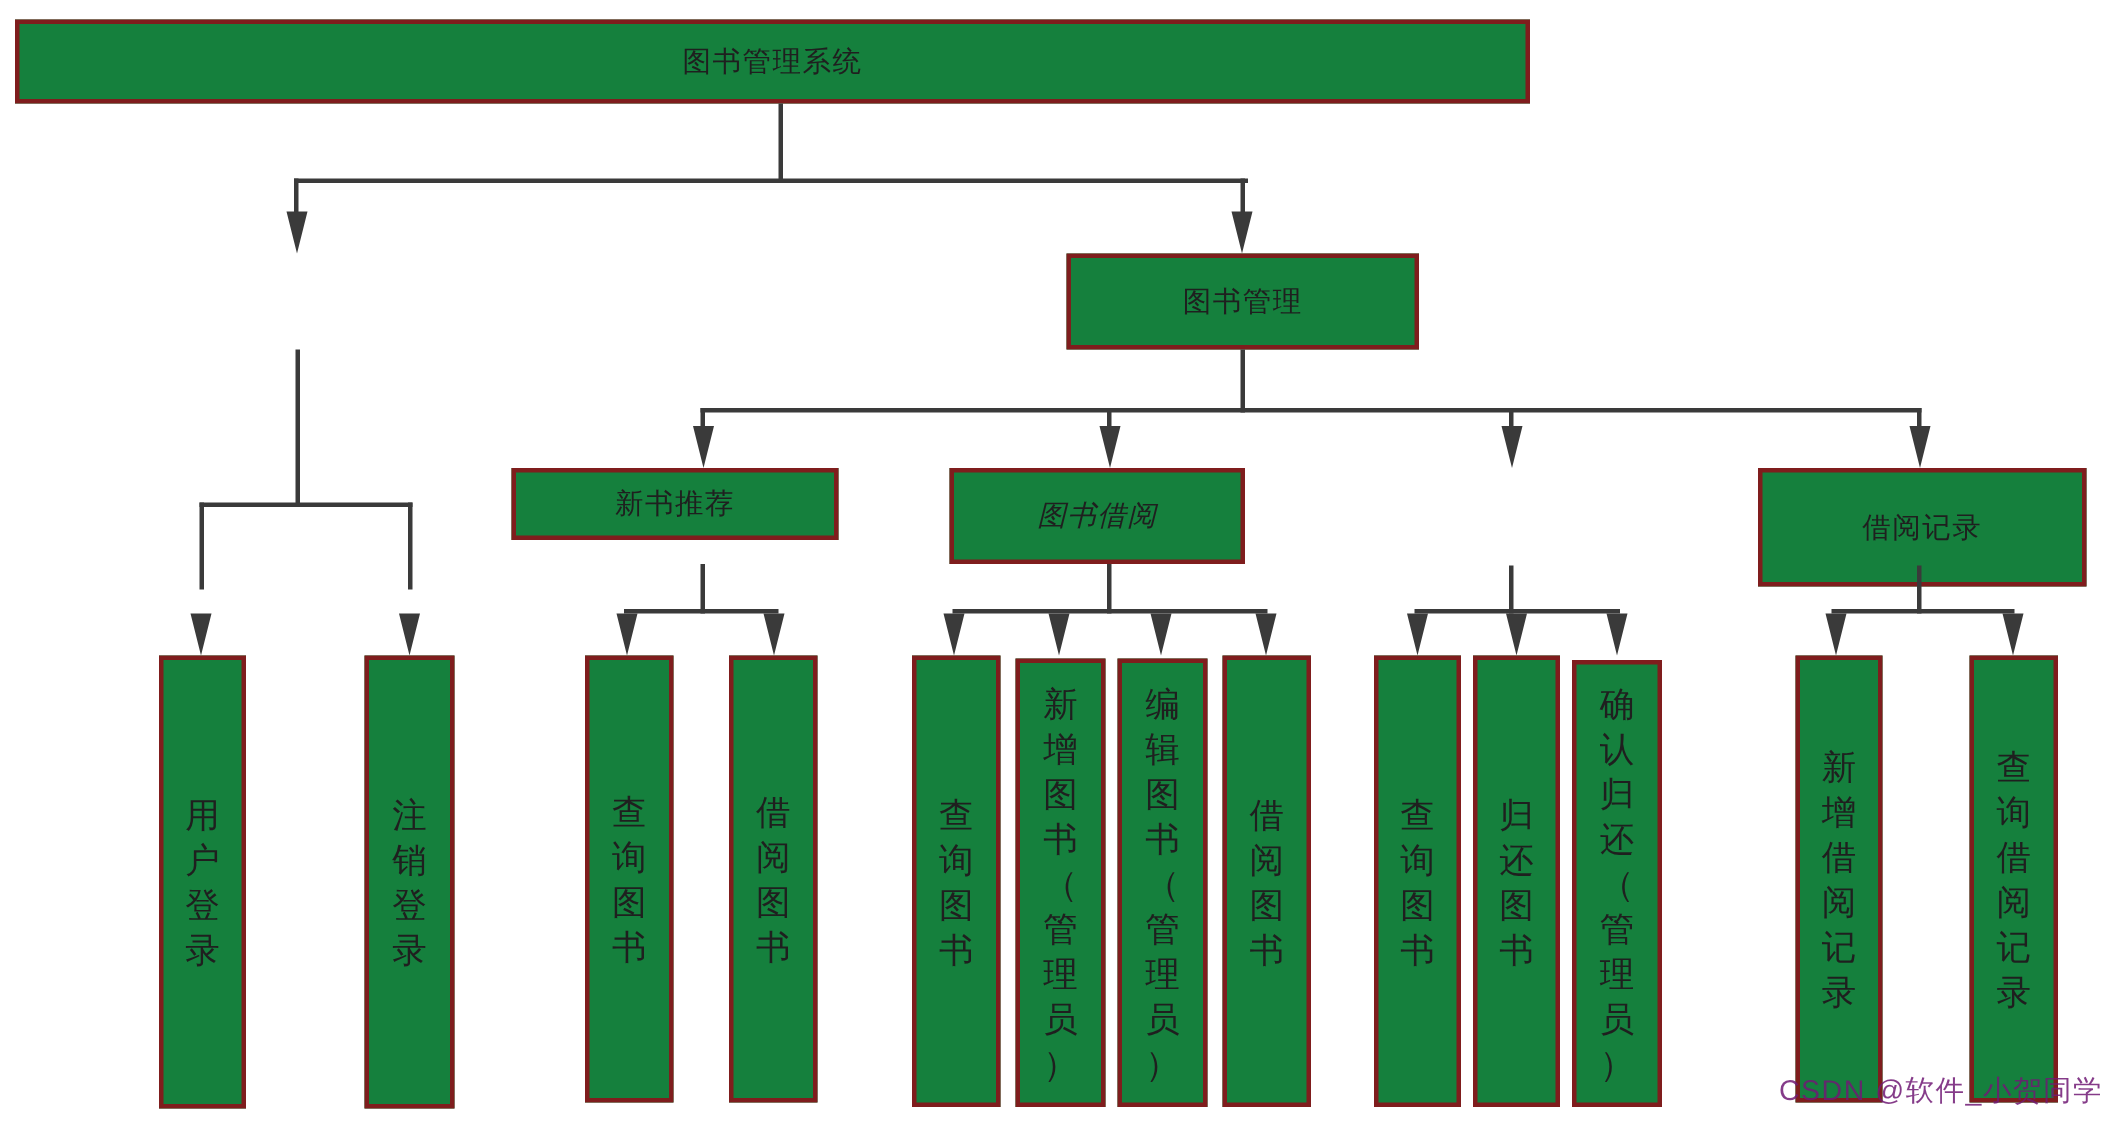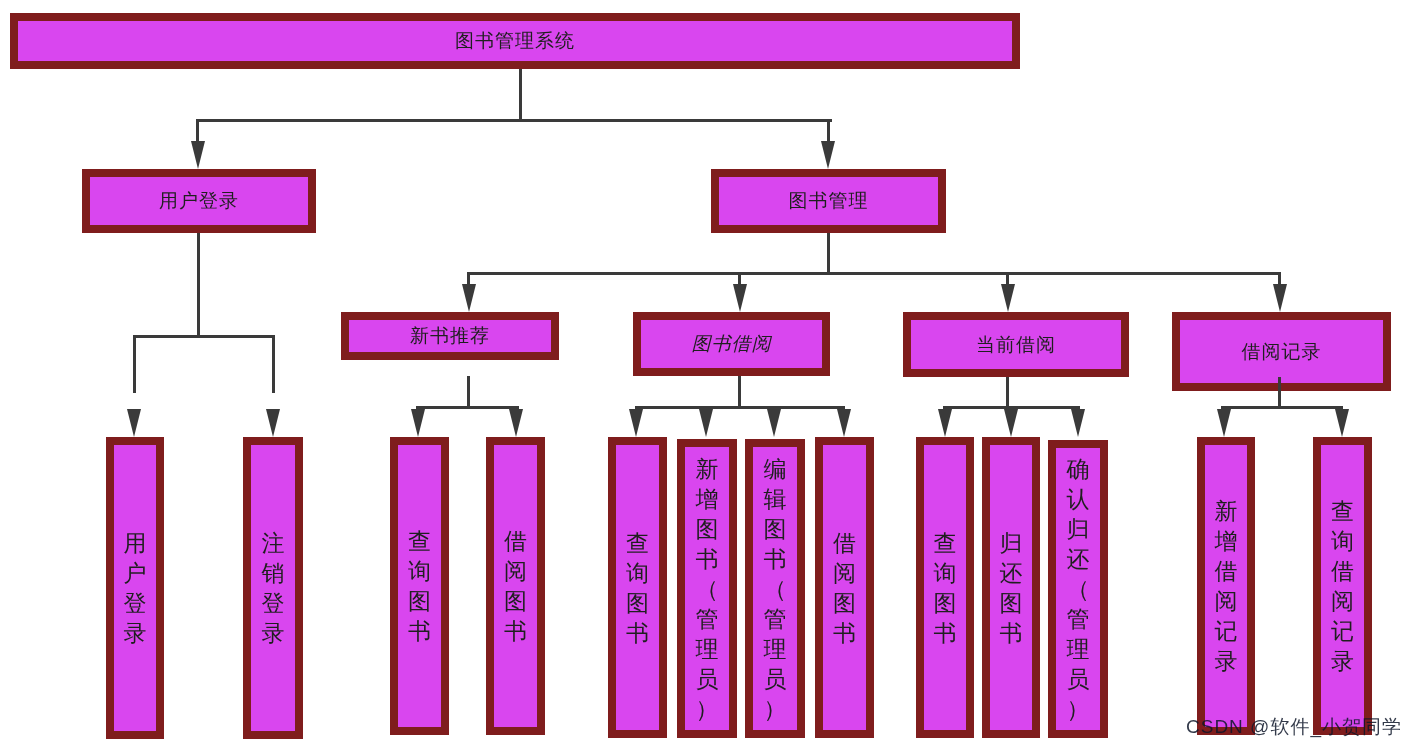--- a/index.html
+++ b/index.html
@@ -12,22 +12,22 @@
     width: 1405px;
     height: 747px;
     background: #ffffff;
     overflow: hidden;
     font-family: "Liberation Sans", sans-serif;
     color: #1a1a1a;
   }
   .box {
     position: absolute;
     box-sizing: border-box;
-    border: 8px solid #7f1d1d;
-    background: #d946ef;
+    border: 3px solid #7f1d1d;
+    background: #15803d;
     display: flex;
     align-items: center;
     justify-content: center;
   }
   .hbox {
     font-size: 19px;
     letter-spacing: 1px;
     color: #1f1f1f;
   }
   .vbox .vlabel {
@@ -48,21 +48,21 @@
     width: 0;
     height: 0;
     border-left: 7px solid transparent;
     border-right: 7px solid transparent;
     border-top: 28px solid #3a3a3a;
   }
   .watermark {
     position: absolute;
     font-size: 19px;
     letter-spacing: 1px;
-    color: #0f172a;
+    color: #701a75;
     opacity: 0.85;
     z-index: 6;
     white-space: nowrap;
   }
 </style>
 </head>
 <body>
 
 <div class="canvas">
 
@@ -70,23 +70,20 @@
     <span>图书管理系统</span>
   </div>
 
   <div class="vline" style="left:519px;top:69px;height:53px;"></div>
   <div class="hline" style="left:196px;top:119px;width:636px;"></div>
   <div class="vline" style="left:196px;top:119px;height:32px;"></div>
   <div class="vline" style="left:827px;top:119px;height:32px;"></div>
   <div class="arrow" style="left:191px;top:141px;"></div>
   <div class="arrow" style="left:821px;top:141px;"></div>
 
-  <div class="box hbox" style="left:82px;top:169px;width:234px;height:64px;">
-    <span>用户登录</span>
-  </div>
   <div class="box hbox" style="left:711px;top:169px;width:235px;height:64px;text-align:center;">
     <span>图书管理</span>
   </div>
 
   <div class="vline" style="left:197px;top:233px;height:105px;"></div>
   <div class="hline" style="left:133px;top:335px;width:142px;"></div>
   <div class="vline" style="left:133px;top:335px;height:58px;"></div>
   <div class="vline" style="left:272px;top:335px;height:58px;"></div>
   <div class="arrow" style="left:127px;top:409px;"></div>
   <div class="arrow" style="left:266px;top:409px;"></div>
@@ -101,23 +98,20 @@
   <div class="arrow" style="left:733px;top:284px;"></div>
   <div class="arrow" style="left:1001px;top:284px;"></div>
   <div class="arrow" style="left:1273px;top:284px;"></div>
 
   <div class="box hbox" style="left:341px;top:312px;width:218px;height:48px;">
     <span>新书推荐</span>
   </div>
   <div class="box hbox" style="left:633px;top:312px;width:197px;height:64px;font-style:italic;">
     <span>图书借阅</span>
   </div>
-  <div class="box hbox" style="left:903px;top:312px;width:226px;height:65px;">
-    <span>当前借阅</span>
-  </div>
   <div class="box hbox" style="left:1172px;top:312px;width:219px;height:79px;">
     <span>借阅记录</span>
   </div>
 
   <div class="vline" style="left:467px;top:376px;height:33px;"></div>
   <div class="hline" style="left:416px;top:406px;width:103px;"></div>
   <div class="arrow" style="left:411px;top:409px;"></div>
   <div class="arrow" style="left:509px;top:409px;"></div>
 
   <div class="vline" style="left:738px;top:376px;height:33px;"></div>

